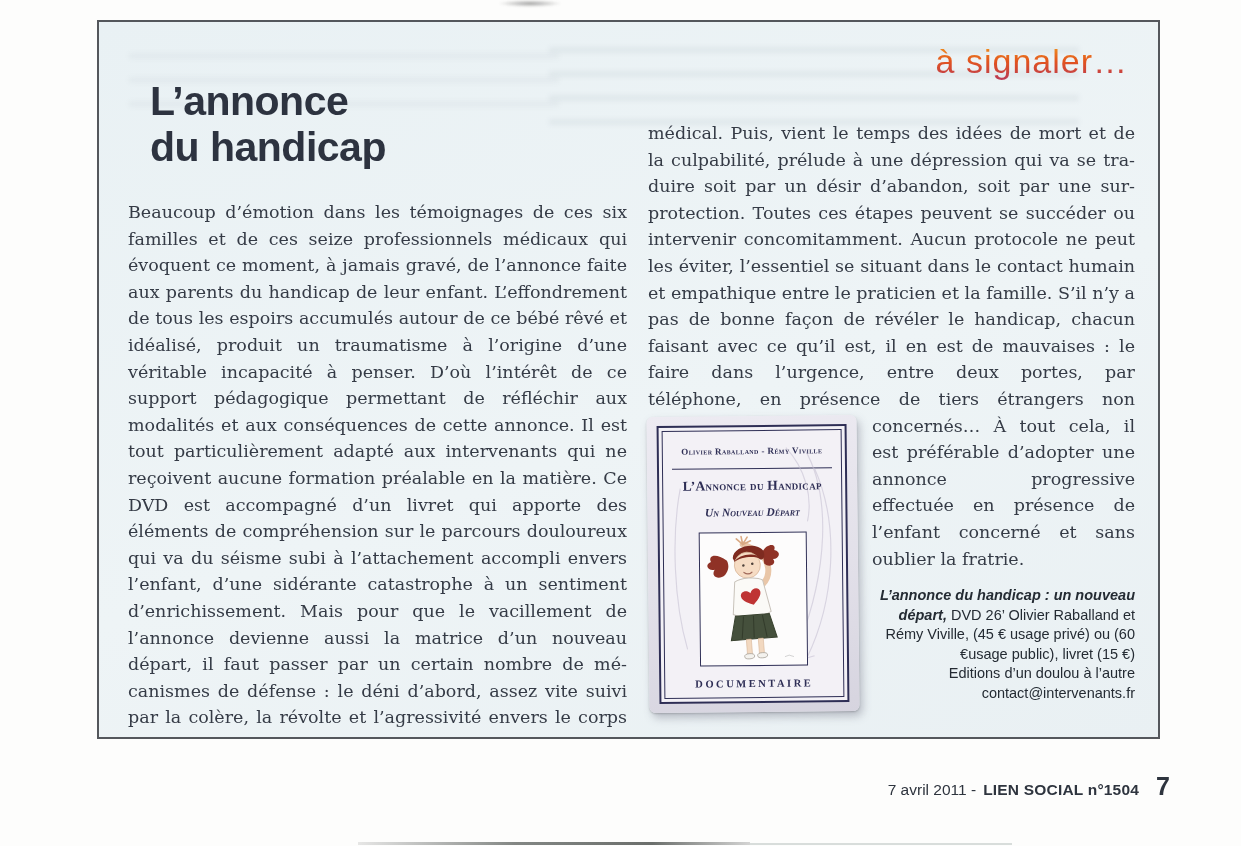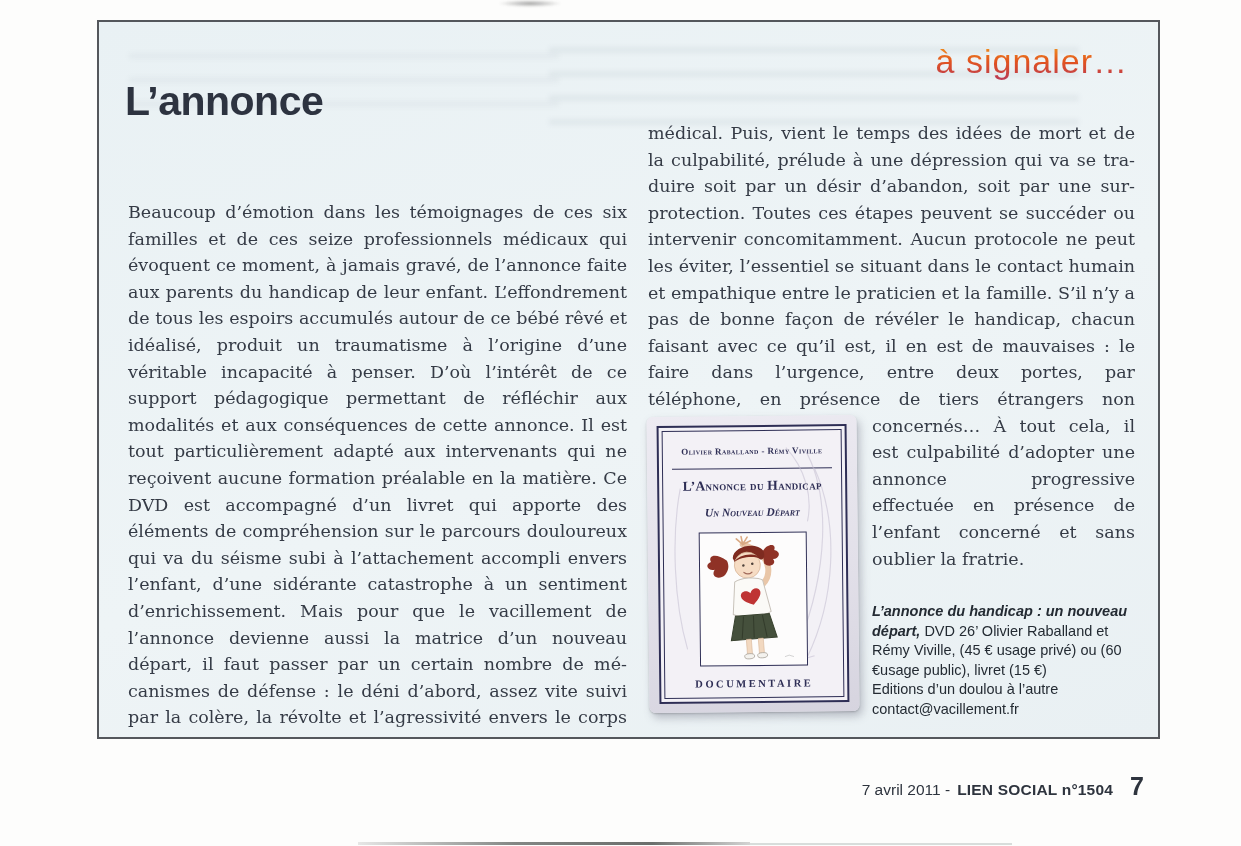--- a/index.html
+++ b/index.html
@@ -12,21 +12,21 @@
   
   .ghost{position:absolute;pointer-events:none;filter:blur(2.5px);
          background:repeating-linear-gradient(180deg,transparent 0 9px,#7d8b98 9px 15px,transparent 15px 24px);}
   .ghost-1{left:450px;top:16px;width:530px;height:92px;opacity:.10;}
   .ghost-2{left:30px;top:22px;width:430px;height:72px;opacity:.07;}
   
   .section-label{position:absolute;top:20px;right:30px;font-size:34px;letter-spacing:1px;
          background:linear-gradient(180deg,#f29a1e 5%,#e2541f 50%,#bb3a52 95%);
          -webkit-background-clip:text;background-clip:text;color:transparent;}
   
-  .title{position:absolute;left:26px;top:56px;margin:0;font-weight:bold;font-size:41px;
+  .title{position:absolute;left:51px;top:56px;margin:0;font-weight:bold;font-size:41px;
          line-height:46px;letter-spacing:-.5px;color:#2d3340;}
   .title span{display:block;}
   
   .col{position:absolute;font-family:"DejaVu Serif","Liberation Serif",serif;
        font-size:17.5px;line-height:26.6px;color:#353b46;text-align:justify;hyphens:manual;}
   .col-left{left:29px;top:177px;width:499px;text-align-last:justify;}
   .col-right{left:549px;top:98px;width:487px;}
   
   figure.dvd{float:left;width:210px;height:296px;margin:3px 14px 4px 0;padding:0;}
   .dvd-case{width:100%;height:100%;box-sizing:border-box;padding:9px 10px;border-radius:6px;
@@ -42,25 +42,25 @@
   .dvd-rule{height:1px;background:#2e2e55;margin:3px 5px 4px;}
   .dvd-title{position:relative;font-family:"Liberation Serif",serif;font-variant:small-caps;
             font-weight:bold;font-size:13.5px;letter-spacing:.3px;color:#2e2e55;text-align:center;white-space:nowrap;}
   .dvd-subtitle{position:relative;font-family:"Liberation Serif",serif;font-variant:small-caps;
             font-weight:bold;font-style:italic;font-size:11.5px;color:#2e2e55;text-align:center;}
   .dvd-art{position:relative;width:106px;height:132px;margin:6px auto 5px;border:1px solid #2e2e55;
             background:#fdfcfc;}
   .dvd-genre{position:relative;font-family:"Liberation Serif",serif;font-weight:bold;font-size:10.5px;
             letter-spacing:2.5px;color:#2e2e55;text-align:center;margin-top:2px;}
   
-  .caption{margin-top:30px;font-family:"Liberation Sans",sans-serif;font-size:14.5px;
-            line-height:19.5px;color:#242b33;text-align:left;hyphens:none;}
+  .caption{margin-top:14px;font-family:"Liberation Sans",sans-serif;font-size:14.5px;
+            line-height:19.5px;color:#242b33;text-align:right;hyphens:none;}
   .cap-title{font-weight:bold;font-style:italic;}
   
-  .footer{position:absolute;top:772px;right:97px;display:flex;align-items:baseline;gap:7px;
+  .footer{position:absolute;top:772px;right:71px;display:flex;align-items:baseline;gap:7px;
             font-size:15.5px;color:#2e343e;}
   .f-mag{font-weight:bold;letter-spacing:.2px;}
   .f-num{font-weight:bold;font-size:25px;margin-left:10px;}
   
   .scan-top{position:absolute;left:498px;top:0;width:64px;height:7px;filter:blur(1px);
             background:radial-gradient(ellipse at center,rgba(90,90,90,.55),rgba(90,90,90,0) 70%);}
   .scan-bottom-a{position:absolute;left:358px;top:842px;width:392px;height:3px;
             background:linear-gradient(90deg,rgba(140,140,140,.2),rgba(90,95,92,.75) 40%,rgba(70,75,72,.8) 75%,rgba(150,150,150,.4));}
   .scan-bottom-b{position:absolute;left:750px;top:843px;width:262px;height:2px;background:rgba(180,190,186,.5);}
 </style>
@@ -70,20 +70,21 @@
 <div class="page">
 
   <div class="panel">
     <div class="ghost ghost-1"></div>
     <div class="ghost ghost-2"></div>
 
     <div class="section-label">à signaler…</div>
 
     <h1 class="title">
         <span>L’annonce</span>
+        <span>du handicap</span>
       </h1>
 
     <div class="col col-left">Beaucoup d’émotion dans les témoignages de ces six familles et de ces seize professionnels médicaux qui évoquent ce moment, à jamais gravé, de l’annonce faite aux parents du handicap de leur enfant. L’effon­drement de tous les espoirs accumulés autour de ce bébé rêvé et idéalisé, produit un traumatisme à l’ori­gine d’une véritable incapacité à penser. D’où l’intérêt de ce support pédagogique permettant de réfléchir aux modalités et aux conséquences de cette annonce. Il est tout particulièrement adapté aux intervenants qui ne reçoivent aucune formation préalable en la matière. Ce DVD est accompagné d’un livret qui apporte des éléments de compréhension sur le parcours doulou­reux qui va du séisme subi à l’attachement accompli envers l’enfant, d’une sidérante catastrophe à un sen­timent d’enrichissement. Mais pour que le vacillement de l’annonce devienne aussi la matrice d’un nouveau départ, il faut passer par un certain nombre de mé­canismes de défense : le déni d’abord, assez vite suivi par la colère, la révolte et l’agressivité envers le corps</div>
 
     <div class="col col-right">
       <span>médical. Puis, vient le temps des idées de mort et de la culpabilité, prélude à une dépression qui va se tra­duire soit par un désir d’abandon, soit par une sur­protection. Toutes ces étapes peuvent se succéder ou intervenir concomitamment. Aucun protocole ne peut les éviter, l’essentiel se situant dans le contact humain et empathique entre le praticien et la famille. S’il n’y a pas de bonne façon de révéler le handicap, chacun faisant avec ce qu’il est, il en est de mauvaises : le faire dans l’urgence, entre deux portes, par téléphone, en présence de tiers étrangers non concernés… À tout </span>
       <figure class="dvd">
         <div class="dvd-case">
           <div class="dvd-frame">
             <div class="dvd-frame-inner">
@@ -142,26 +143,26 @@
                   </g>
                   <path d="M84,124 q4,-3 9,0" fill="none" stroke="#9a9a9a" stroke-width=".7" opacity=".6"></path>
                 </svg>
               </div>
               <div class="dvd-genre">DOCUMENTAIRE</div>
 
             </div>
           </div>
         </div>
       </figure>
-      <span>cela, il est culpabilité d’adop­ter une annonce progressive effectuée en présence de l’en­fant concerné et sans oublier la fratrie.</span>
+      <span>cela, il est préférable d’adop­ter une annonce progressive effectuée en présence de l’en­fant concerné et sans oublier la fratrie.</span>
       <div class="caption">
         <span class="cap-title">L’annonce du handicap : un nouveau départ,</span>
         <span class="cap-rest">DVD 26’ Olivier Raballand et Rémy Viville, (45 € usage privé) ou (60 €usage public), livret (15 €)</span>
         <div class="cap-line">Editions d’un doulou à l’autre</div>
-        <div class="cap-line">contact@vacillement.fr</div>
+        <div class="cap-line">contact@intervenants.fr</div>
       </div>
     </div>
   </div>
 
   <div class="footer">
     <span class="f-date">7 avril 2011 -</span>
     <span class="f-mag">LIEN SOCIAL n°1504</span>
     <span class="f-num">7</span>
   </div>
 

